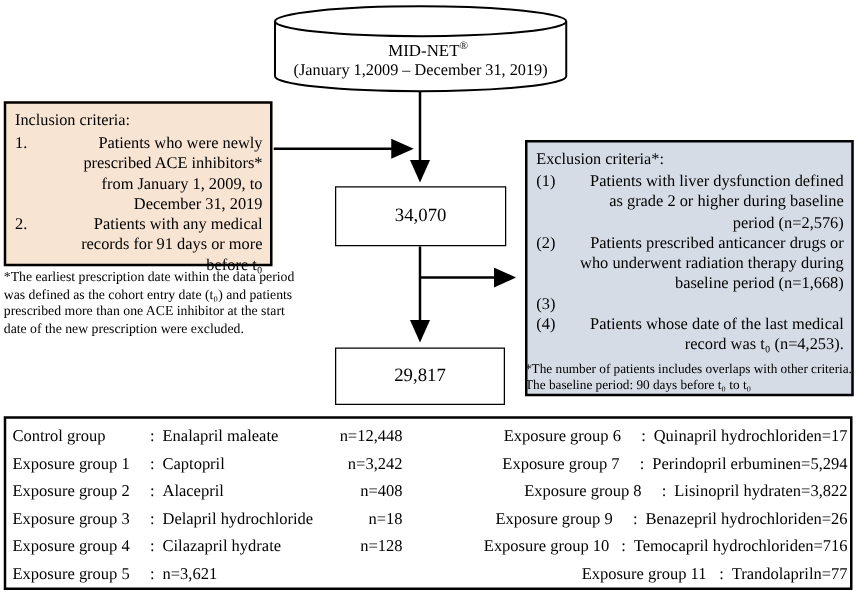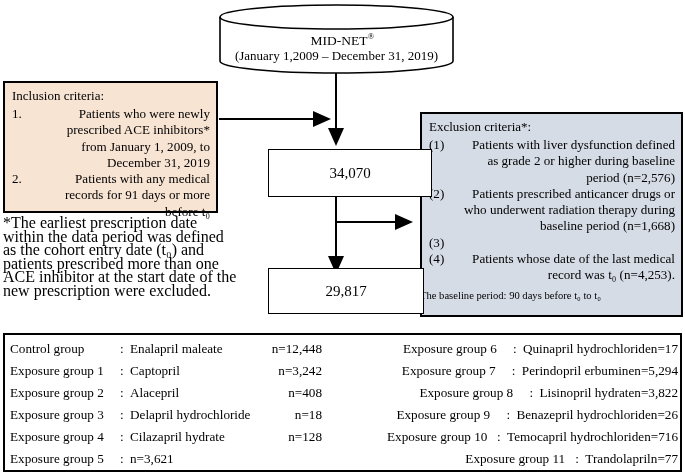--- a/index.html
+++ b/index.html
@@ -13,27 +13,27 @@
   .cyl-title sup{font-size:9px;}
   .crit-box{position:absolute;border:2px solid #000;box-sizing:border-box;padding:3px 6px 3px 7px;}
   .inclusion{left:3px;top:81px;width:215px;height:132px;}
   .exclusion{left:420px;top:80px;width:263px;height:205px;margin-top:32px;}
   .crit-title{font-weight:normal;font-size:13px;line-height:20px;}
   .citem{display:flex;font-size:13.1px;line-height:16.3px;}
   .inclusion .cnum{flex:0 0 28px;}
   .exclusion .cnum{flex:0 0 29px;}
   .ctext{flex:1;text-align:right;}
   .inclusion .ctext{max-width:170px;}
-  .footnote{position:absolute;font-size:16px;line-height:13.6px;}
+  .footnote{position:absolute;font-size:11px;line-height:13.6px;}
   .fn-left{left:3px;top:216px;width:238px;}
   .fn-right{left:420px;top:289px;width:265px;font-size:10.6px;line-height:13px;white-space:nowrap;}
   .flowbox{position:absolute;border:1.5px solid #000;box-sizing:border-box;background:#fff;
     display:flex;align-items:center;justify-content:center;font-size:15px;}
-  .fb1{left:268px;top:149px;width:164px;height:48px;}
-  .fb2{left:268px;top:268px;width:156px;height:46px;text-align:right;}
+  .fb1{left:268px;top:149px;width:137px;height:48px;}
+  .fb2{left:268px;top:278px;width:136px;height:46px;text-align:right;}
   .gtable{position:absolute;left:3px;top:333px;width:679px;height:139px;border:2px solid #000;box-sizing:border-box;background:#fff;}
   .gcol{position:absolute;top:3px;display:flex;flex-direction:column;}
   .gcol-left{left:5px;width:312px;}
   .gcol-right{left:345px;width:328px;align-items:flex-end;}
   .grow{display:flex;align-items:center;height:22px;font-size:13.2px;white-space:nowrap;}
   .glabel{flex:0 0 110px;}
   .gcolon{flex:0 0 10px;}
   .gdrug{flex:1 1 auto;}
   .gn{flex:0 0 auto;text-align:right;}
 </style>
@@ -94,20 +94,21 @@
           <span class="cnum">(3)</span>
         </div>
         <div class="citem">
           <span class="cnum">(4)</span>
           <span class="ctext">Patients whose date of the last medical record was t₀ (n=4,253).</span>
         </div>
       </div>
   </div>
 
   <div class="footnote fn-right">
+    <div>*The number of patients includes overlaps with other criteria.</div>
     <div>The baseline period: 90 days before t₀ to t₀</div>
   </div>
 
   <div class="flowbox fb1">34,070</div>
   <div class="flowbox fb2">29,817</div>
 
   <div class="gtable">
     <div class="gcol gcol-left">
         <div class="grow">
           <span class="glabel">Control group</span>

